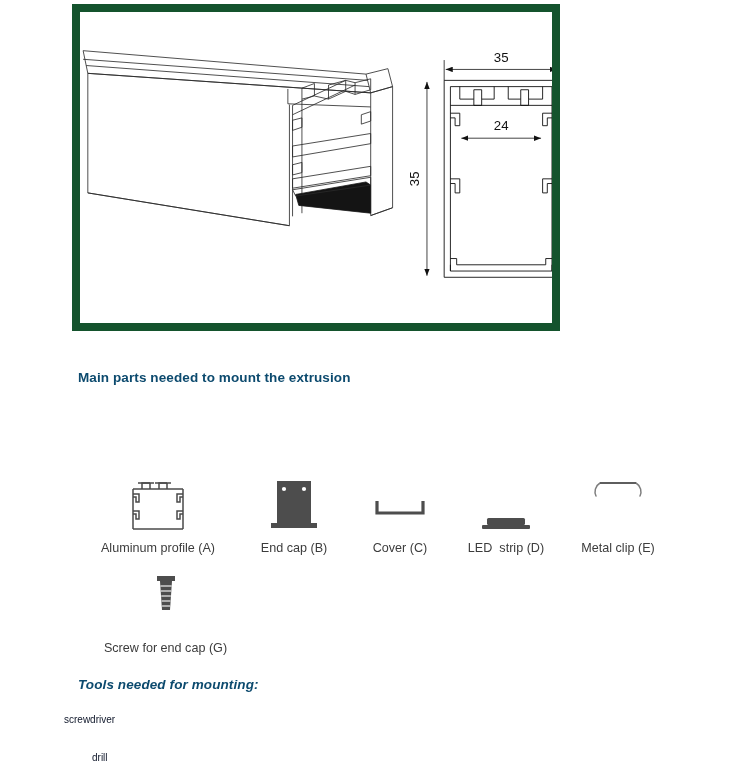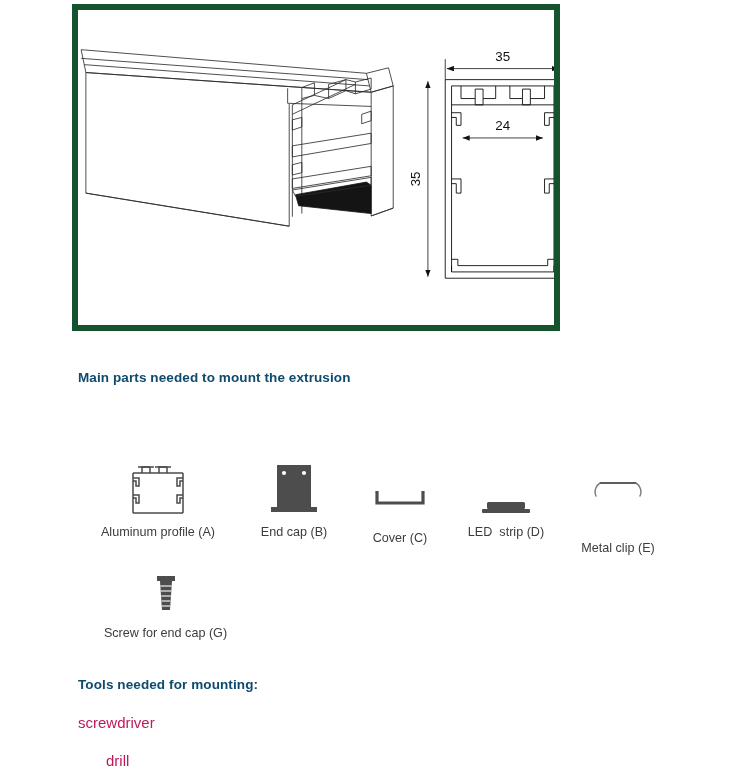--- a/index.html
+++ b/index.html
@@ -17,21 +17,21 @@
     overflow: hidden;
   }
 
   
   #drawing-frame {
     position: absolute;
     left: 72px;
     top: 4px;
     width: 488px;
     height: 327px;
-    border: 6px solid #14532d;
+    border: 8px solid #14532d;
     box-sizing: border-box;
     background: #ffffff;
   }
   #drawing-frame .svg-holder {
     position: absolute;
     inset: 0;
   }
   #drawing-frame svg {
     display: block;
     width: 100%;
@@ -41,28 +41,28 @@
   
   .section-heading {
     position: absolute;
     font-weight: bold;
     font-size: 13.5px;
     color: #0c4a6e;
     letter-spacing: 0.1px;
     white-space: nowrap;
   }
   #parts-heading { left: 78px; top: 370px; }
-  #tools-heading { left: 78px; top: 677px; }
+  #tools-heading { left: 78px; top: 677px; font-style: italic; }
 
   
   .parts-row {
     position: absolute;
     left: 78px;
     display: flex;
-    align-items: center;
+    align-items: flex-end;
   }
   #parts-row-1 { top: 428px; width: 600px; }
   #parts-row-2 { top: 538px; width: 330px; }
 
   .part-cell {
     display: flex;
     flex-direction: column;
     align-items: center;
     justify-content: flex-end;
   }
@@ -82,28 +82,28 @@
     line-height: 1.1;
   }
 
   
   .cell-a { width: 160px; }
   .cell-b { width: 112px; }
   .cell-c { width: 100px; gap: 12px; }
   .cell-d { width: 112px; }
   .cell-e { width: 112px; gap: 33px; }
   .cell-f { width: 122px; }
-  .cell-g { width: 175px; }
+  .cell-g { width: 175px; gap: 15px; }
 
   
   .tool-item {
     position: absolute;
-    left: 78px;
-    font-size: 15px;
-    color: #be185d;
+    left: 64px;
+    font-size: 10px;
+    color: #0f172a;
     white-space: nowrap;
   }
   #tool-0 { top: 714px; }
   #tool-1 { top: 752px; margin-left: 28px; }
 </style>
 </head>
 <body>
 
 <div id="drawing-frame">
   <div class="svg-holder">

